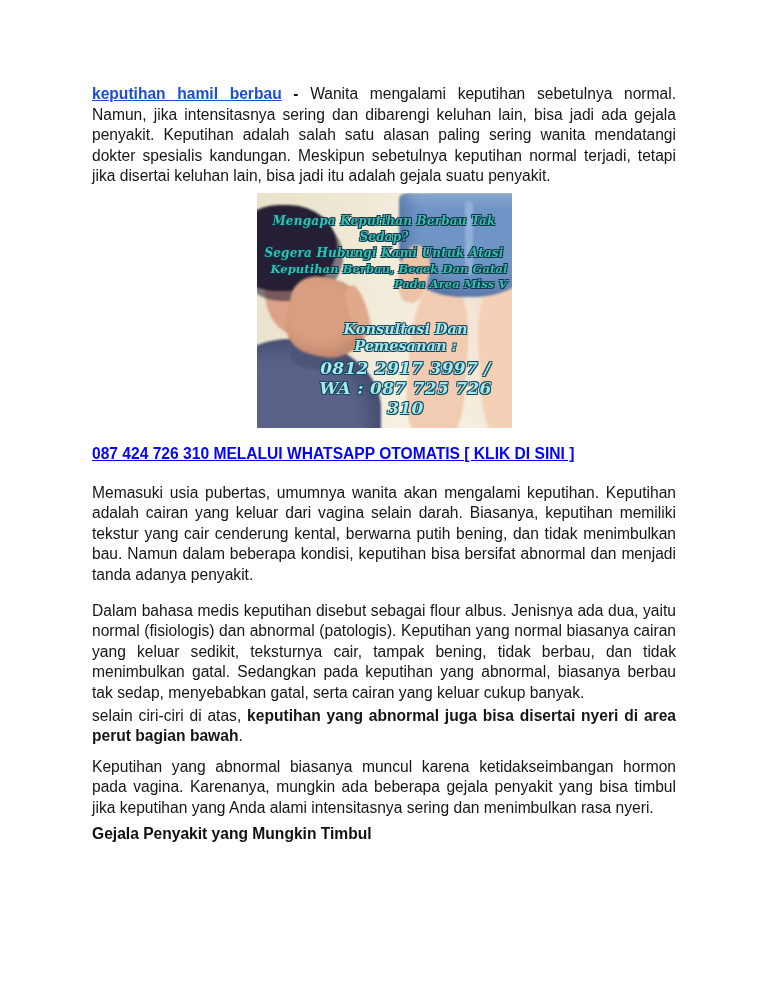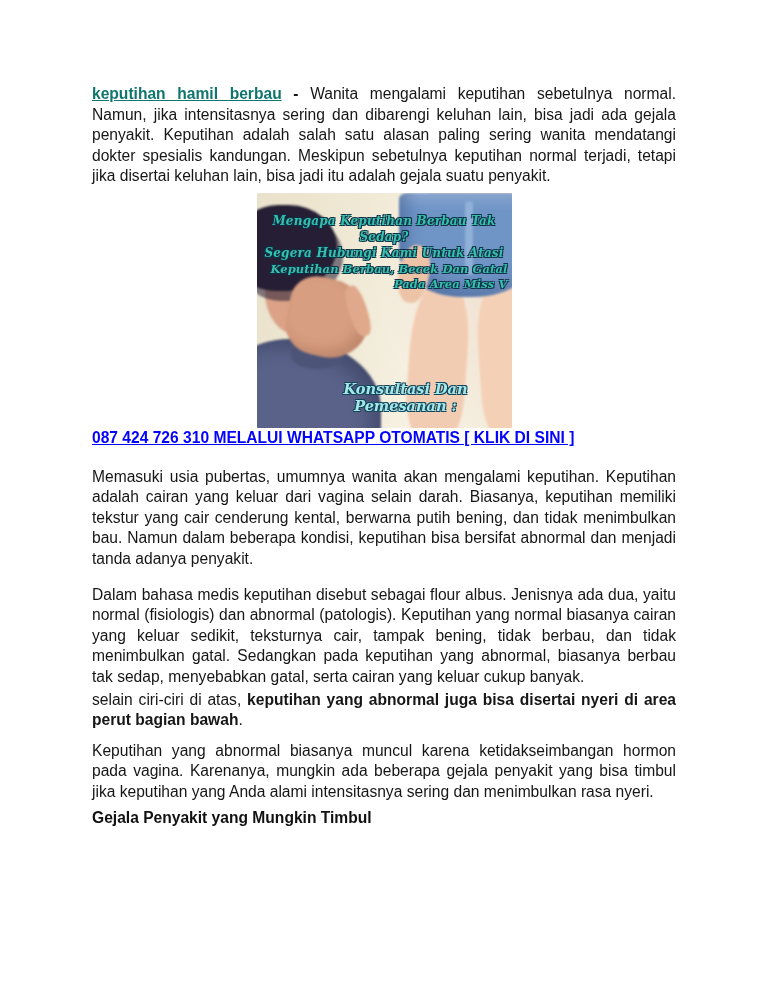--- a/index.html
+++ b/index.html
@@ -13,32 +13,32 @@
   .content { position: absolute; left: 92px; top: 84px; width: 584px; }
 
   .para {
     margin: 0 0 6px 0;
     font-size: 15.6px;
     line-height: 20.6px;
     text-align: justify;
   }
   .bold { font-weight: bold; }
   .doclink {
-    color: #0f766e;
+    color: #1d4ed8;
     font-weight: bold;
     text-decoration: underline;
     cursor: pointer;
   }
   .intro { margin-bottom: 6px; }
 
   
   .promo {
     position: relative;
     width: 255px; height: 235px;
-    margin: 0 auto 0 auto;
+    margin: 0 auto 16px auto;
     overflow: hidden;
     background: linear-gradient(100deg, #e9e1cb 0%, #f0e9d5 38%, #f8f2e5 68%, #f2ebd9 100%);
     border-radius: 1px;
   }
   .promo-art { position: absolute; inset: 0; filter: blur(1.2px); }
   
   .man-shirt {
     position: absolute; left: -34px; top: 146px; width: 158px; height: 120px;
     background: #5a6289; border-radius: 42% 58% 6% 6%;
     box-shadow: inset -10px 8px 18px rgba(30,34,60,.35);
@@ -152,20 +152,21 @@
         <div class="man-hand"></div>
         <div class="man-finger"></div>
       </div>
       <div class="promo-caption">
         <div class="cap-line1">Mengapa Keputihan Berbau Tak Sedap?</div>
         <div class="cap-line2">Segera Hubungi Kami Untuk Atasi</div>
         <div class="cap-line3">Keputihan Berbau, Becek Dan Gatal Pada Area Miss V</div>
       </div>
       <div class="promo-contact">
         <div class="contact-line1">Konsultasi Dan Pemesanan :</div>
+        <div class="contact-line2">0812 2917 3997 / WA : 087 725 726 310</div>
       </div>
     </div>
 
     <p class="cta"><a href="#">087 424 726 310 MELALUI WHATSAPP OTOMATIS [ KLIK DI SINI ]</a></p>
 
     <p class="para p2">Memasuki usia pubertas, umumnya wanita akan mengalami keputihan. Keputihan adalah cairan yang keluar dari vagina selain darah. Biasanya, keputihan memiliki tekstur yang cair cenderung kental, berwarna putih bening, dan tidak menimbulkan bau. Namun dalam beberapa kondisi, keputihan bisa bersifat abnormal dan menjadi tanda adanya penyakit.</p>
 
     <p class="para p3">Dalam bahasa medis keputihan disebut sebagai flour albus. Jenisnya ada dua, yaitu normal (fisiologis) dan abnormal (patologis). Keputihan yang normal biasanya cairan yang keluar sedikit, teksturnya cair, tampak bening, tidak berbau, dan tidak menimbulkan gatal. Sedangkan pada keputihan yang abnormal, biasanya berbau tak sedap, menyebabkan gatal, serta cairan yang keluar cukup banyak.</p>
 
     <p class="para p4"><span>selain ciri-ciri di atas, </span><span class="bold">keputihan yang abnormal juga bisa disertai nyeri di area perut bagian bawah</span><span>.</span></p>

